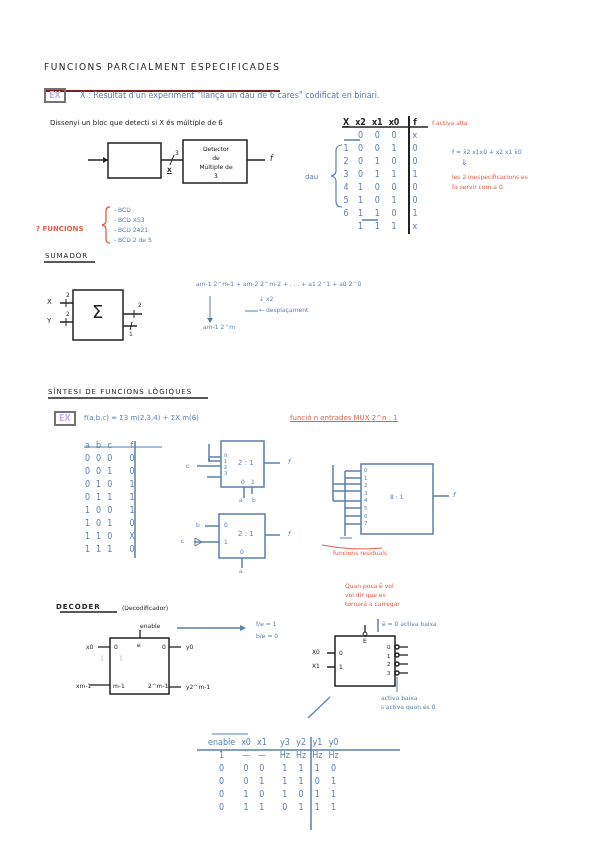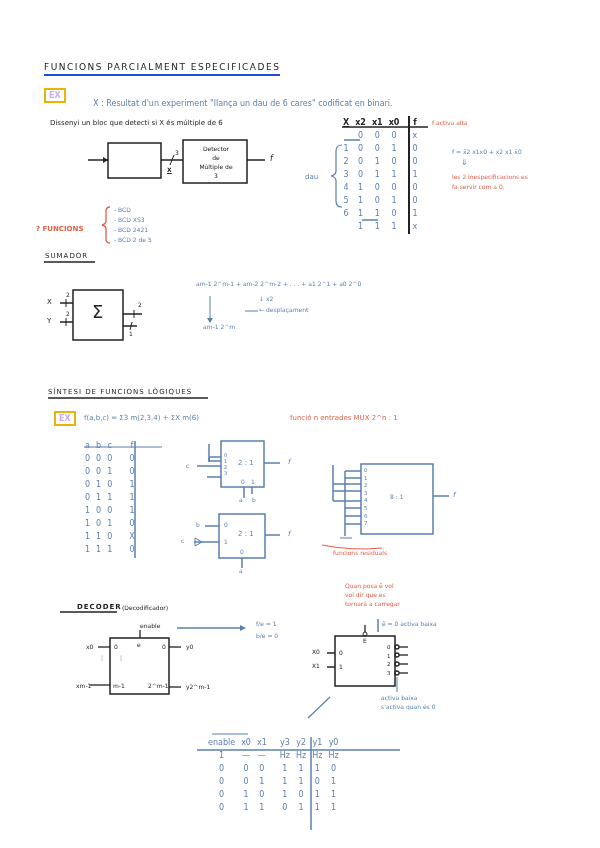--- a/index.html
+++ b/index.html
@@ -1,22 +1,22 @@
 <!DOCTYPE html>
 <html><head>
 <meta charset="utf-8">
 <style>
   html,body{margin:0;padding:0;background:#fff;}
   body{width:600px;height:848px;position:relative;overflow:hidden;font-family:"DejaVu Sans",sans-serif;}
   .abs{position:absolute;white-space:nowrap;}
   .blk{color:#222;}
   .blue{color:#5b7fae;}
   .red{color:#e0604a;}
-  .h{font-size:9px;letter-spacing:1.5px;color:#222;border-bottom:2px solid #1d4ed8;padding-bottom:2px;}
-  .ex{border:2px solid #eab308;color:#c9aef0;font-size:8px;padding:1px 3px;font-weight:bold;}
+  .h{font-size:9px;letter-spacing:1.5px;color:#222;border-bottom:2px solid #7f1d1d;padding-bottom:18px;}
+  .ex{border:2px solid #737373;color:#c9aef0;font-size:8px;padding:1px 3px;font-weight:bold;}
   .sm{font-size:7px;}
   .xs{font-size:6px;}
   .md{font-size:8px;}
   svg{position:absolute;left:0;top:0;}
   table.tt{border-collapse:collapse;font-size:8px;color:#5b7fae;}
   table.tt td{text-align:center;padding:0 3px;height:13px;}
 </style>
 </head>
 <body>
 
@@ -120,21 +120,21 @@
   <line x1="397" y1="677" x2="397" y2="692" stroke="#5b7fae" stroke-width="1"></line>
   <line x1="330" y1="697" x2="308" y2="718" stroke="#5b7fae" stroke-width="1.2"></line>
 
   <line x1="212" y1="734" x2="248" y2="734" stroke="#5b7fae" stroke-width="1.2"></line>
   <line x1="197" y1="750" x2="400" y2="750" stroke="#5b7fae" stroke-width="1.5"></line>
   <line x1="311" y1="737" x2="311" y2="830" stroke="#5b7fae" stroke-width="1.5"></line>
 </svg>
 
 <div class="abs h" style="left:44px;top:62px;">FUNCIONS PARCIALMENT ESPECIFICADES</div>
 <div class="abs ex" style="left:44px;top:88px;">EX</div>
-<div class="abs blue md" style="left:93px;top:91px;margin-top:8px;">X : Resultat d'un experiment "llança un dau de 6 cares" codificat en binari.</div>
+<div class="abs blue md" style="left:80px;top:91px;">X : Resultat d'un experiment "llança un dau de 6 cares" codificat en binari.</div>
 <div class="abs blk sm" style="left:50px;top:119px;">Dissenyi un bloc que detecti si X és múltiple de 6</div>
 <div class="abs blk xs" style="left:175px;top:149px;">3</div>
 <div class="abs blk xs" style="left:167px;top:166px;text-decoration:underline;font-weight:bold;">X</div>
 <div class="abs blk xs" style="left:186px;top:144px;width:60px;text-align:center;line-height:9px;">
   <div>Detector</div>
     <div>de</div>
     <div>Múltiple de</div>
     <div>3</div>
 </div>
 <div class="abs blk md" style="left:270px;top:154px;font-style:italic;">f</div>
@@ -233,21 +233,21 @@
 <div class="abs blk xs" style="left:129px;top:330px;">1</div>
 <div class="abs blk" style="left:92px;top:301px;font-size:18px;">Σ</div>
 <div class="abs blue xs" style="left:196px;top:280px;">am-1 2^m-1 + am-2 2^m-2 + . . . + a1 2^1 + a0 2^0</div>
 <div class="abs blue xs" style="left:259px;top:295px;">↓ x2</div>
 <div class="abs blue xs" style="left:259px;top:306px;">← desplaçament</div>
 <div class="abs blue xs" style="left:203px;top:323px;">am-1 2^m</div>
 
 <div class="abs blk sm" style="left:48px;top:388px;letter-spacing:1px;">SÍNTESI DE FUNCIONS LÒGIQUES</div>
 <div class="abs ex" style="left:54px;top:411px;">EX</div>
 <div class="abs blue sm" style="left:84px;top:414px;">f(a,b,c) = Σ3 m(2,3,4) + ΣX m(6)</div>
-<div class="abs red sm" style="left:290px;top:414px;">funció n entrades  MUX 2^n : 1</div>
+<div class="abs red sm" style="left:290px;top:414px;text-decoration:underline;">funció n entrades  MUX 2^n : 1</div>
 
 <table class="tt abs" style="left:82px;top:439px;">
   <tbody>
       <tr>
     <td>a</td>
     <td>b</td>
     <td>c</td>
     <td style="padding-left:14px;">f</td>
   </tr>
   <tr>
@@ -331,21 +331,21 @@
     <div>3</div>
   <div>4</div>
     <div>5</div>
     <div>6</div>
     <div>7</div>
 </div>
 <div class="abs blue xs" style="left:390px;top:493px;">8 : 1</div>
 <div class="abs blue sm" style="left:453px;top:491px;font-style:italic;">f</div>
 <div class="abs red xs" style="left:333px;top:549px;">funcions residuals</div>
 
-<div class="abs blk sm" style="left:77px;top:603px;letter-spacing:1px;font-weight:bold;">DECODER</div>
+<div class="abs blk sm" style="left:56px;top:603px;letter-spacing:1px;font-weight:bold;">DECODER</div>
 <div class="abs blk xs" style="left:122px;top:604px;">(Decodificador)</div>
 <div class="abs blk xs" style="left:140px;top:622px;">enable</div>
 <div class="abs blk xs" style="left:137px;top:641px;">e</div>
 <div class="abs blk xs" style="left:86px;top:643px;">x0</div>
 <div class="abs blk xs" style="left:76px;top:682px;">xm-1</div>
 <div class="abs blk xs" style="left:114px;top:643px;">0</div>
 <div class="abs blk xs" style="left:113px;top:682px;">m-1</div>
 <div class="abs blk xs" style="left:162px;top:643px;">0</div>
 <div class="abs blk xs" style="left:148px;top:682px;">2^m-1</div>
 <div class="abs blk xs" style="left:186px;top:643px;">y0</div>

